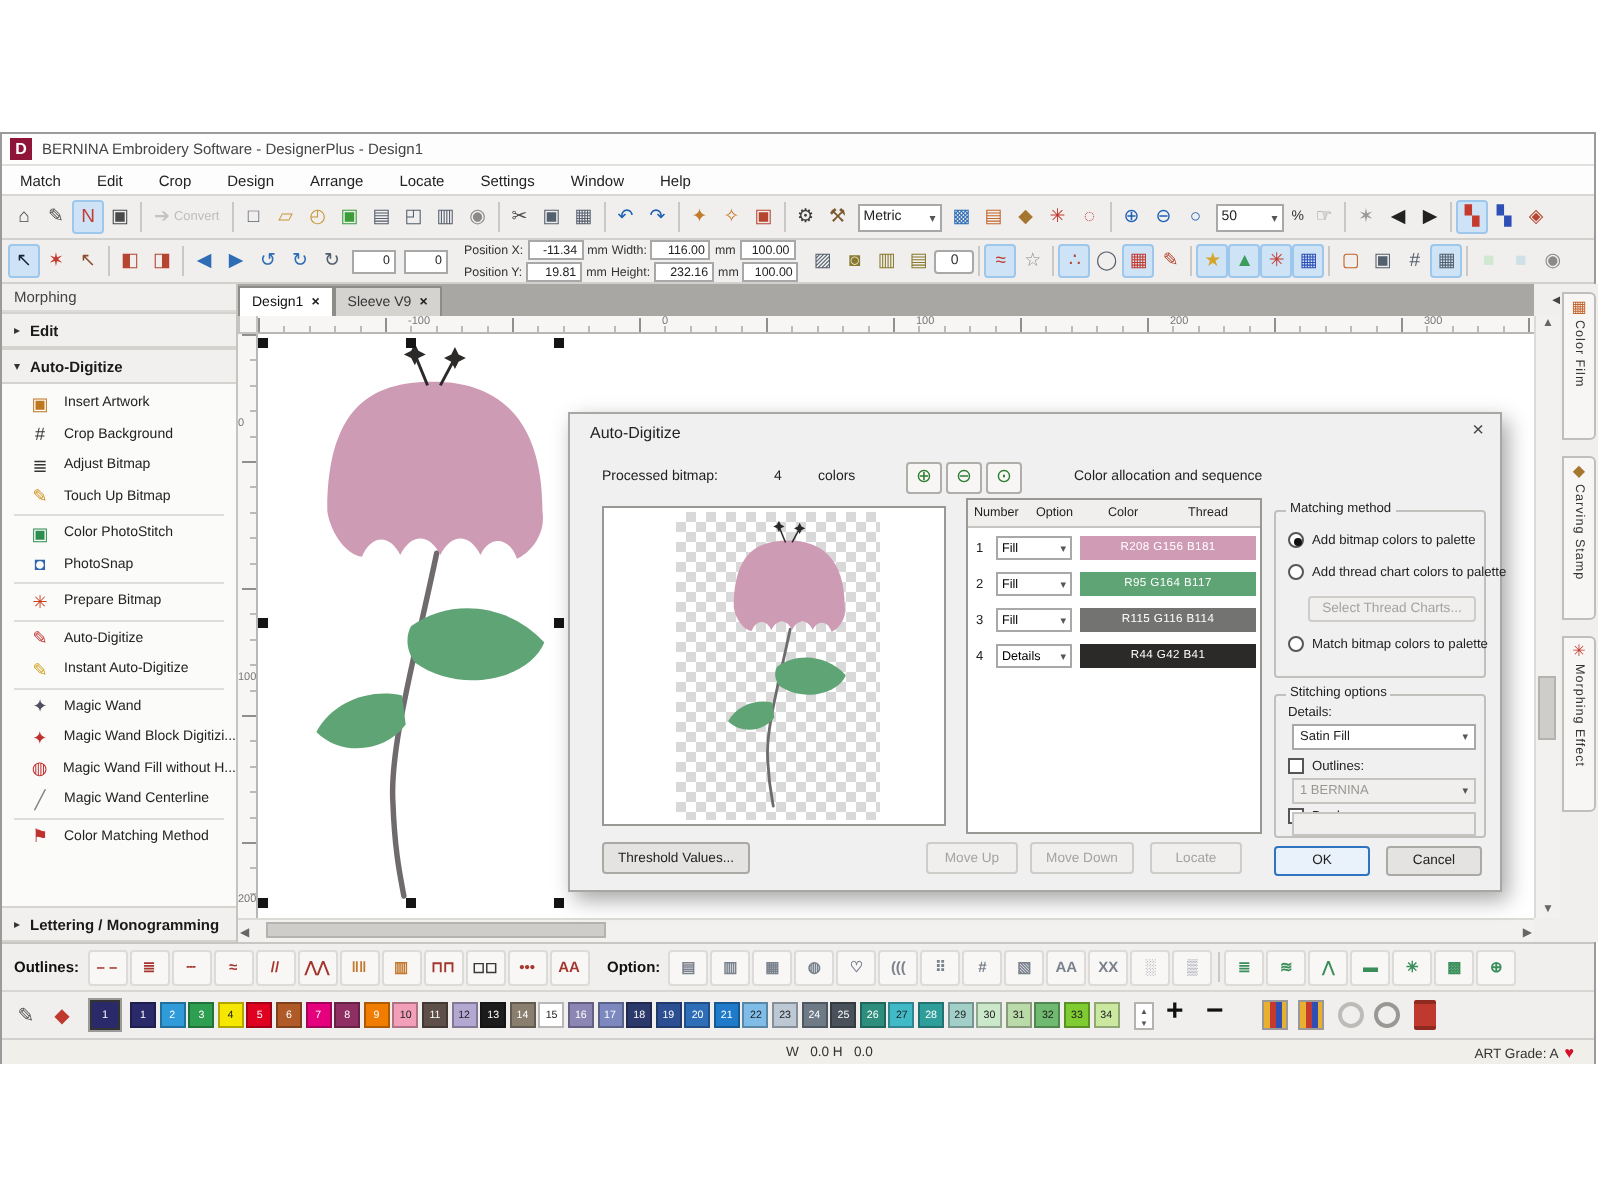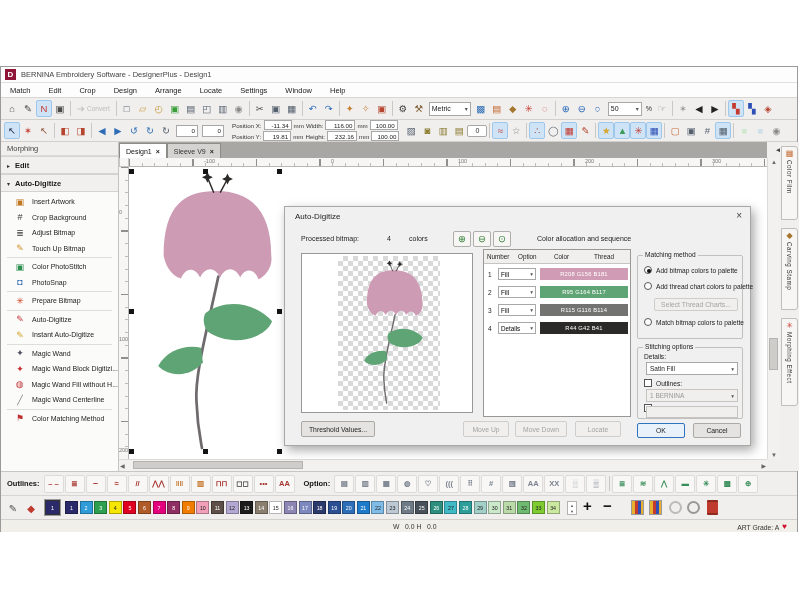--- a/index.html
+++ b/index.html
@@ -484,20 +484,24 @@
           <div class="tool">
             <span class="tg" style="color: rgb(128, 128, 128);">╱</span>
             <span class="tl">Magic Wand Centerline</span>
           </div>
           <div class="toolsep"></div>
           <div class="tool">
             <span class="tg" style="color: rgb(192, 48, 48);">⚑</span>
             <span class="tl">Color Matching Method</span>
           </div>
         </div>
+      <div class="sbbar">
+          <i>▸</i>
+          <b>Lettering / Monogramming</b>
+        </div>
     </div>
 
     <div class="tabstrip abs">
       <span class="dtab on">
           <span>Design1</span>
           <span class="x">×</span>
         </span>
       <span class="dtab off">
           <span>Sleeve V9</span>
           <span class="x">×</span>

